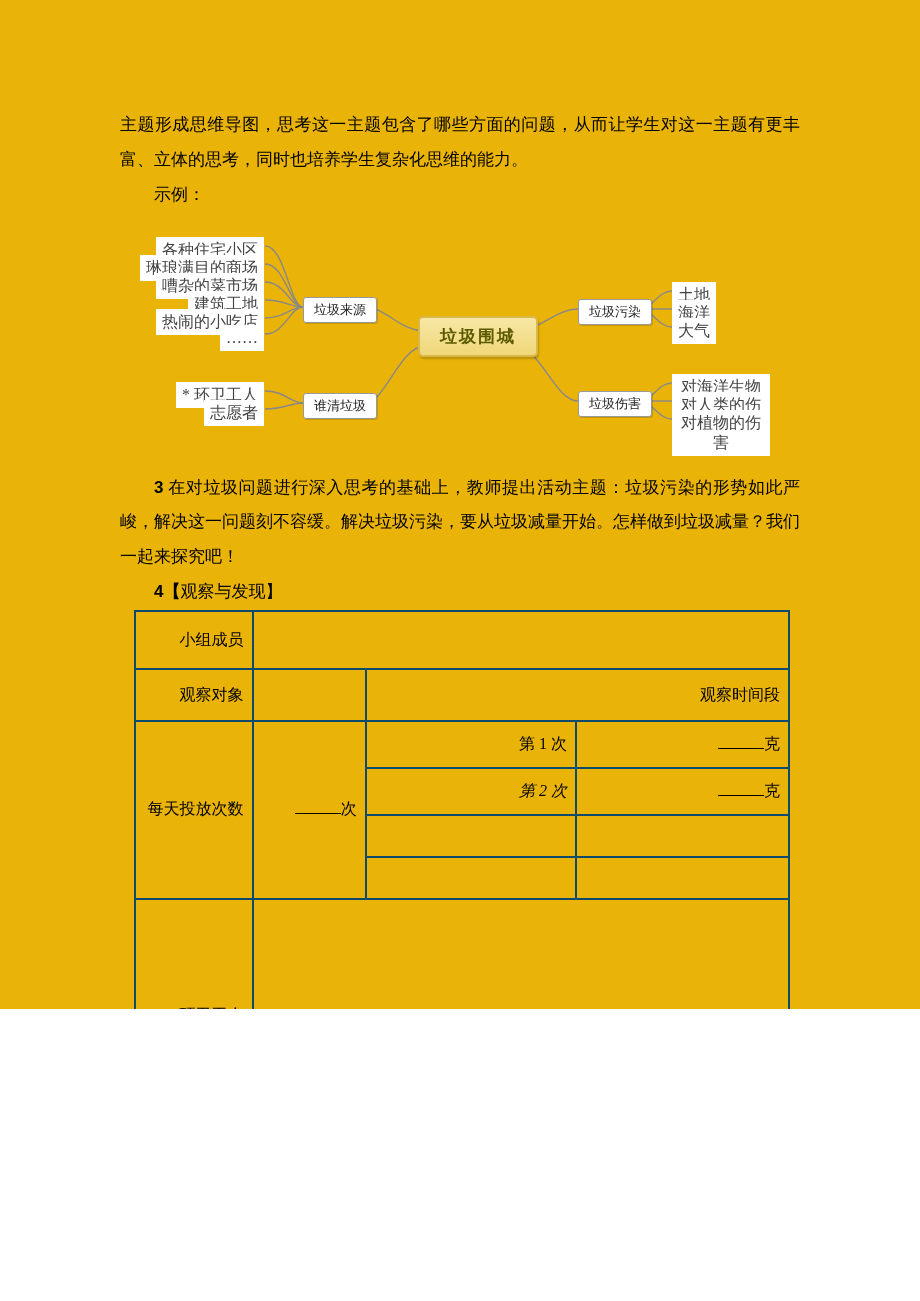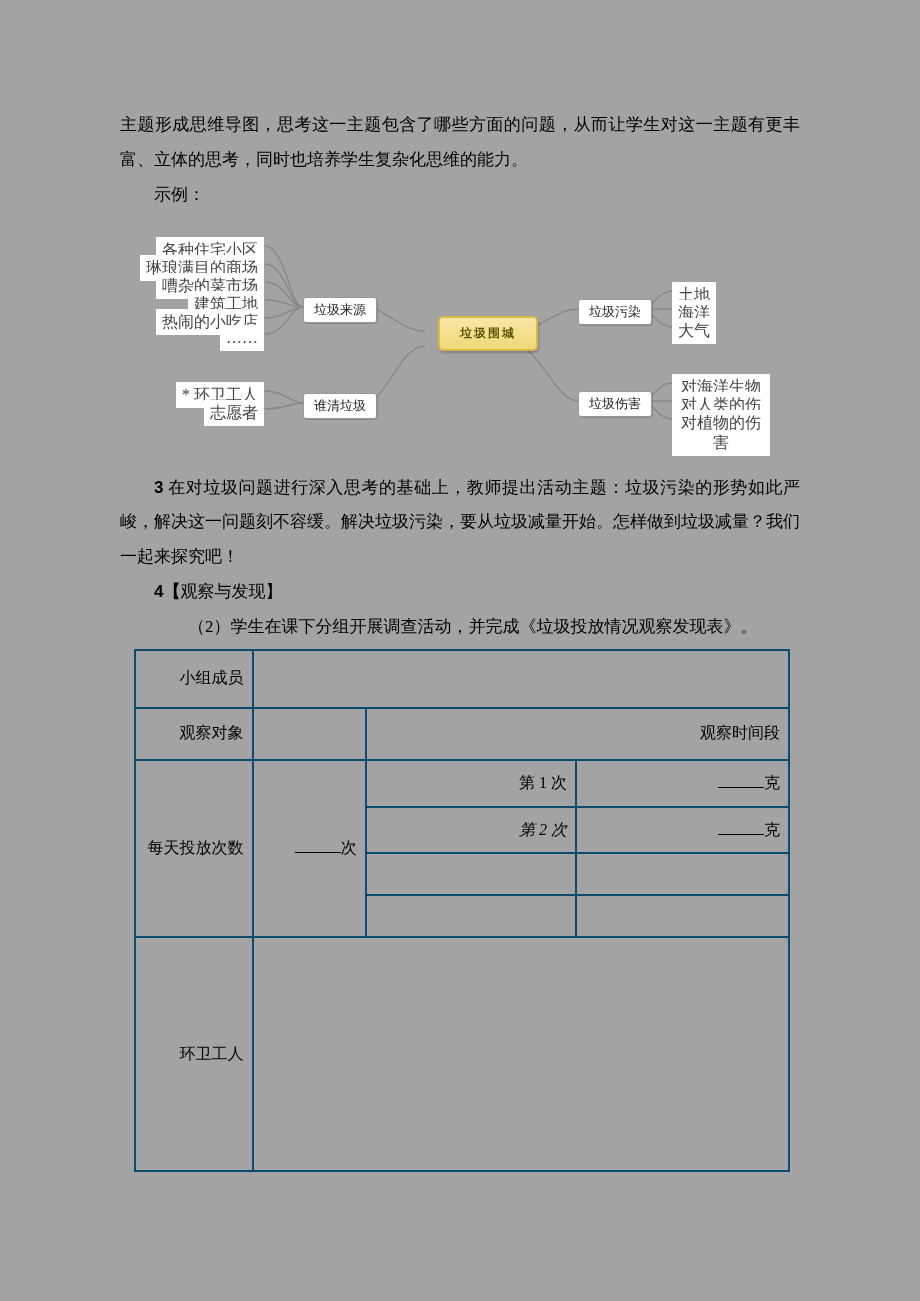--- a/index.html
+++ b/index.html
@@ -2,23 +2,23 @@
 <html><head>
 <meta charset="utf-8">
 <style>
   body {
     margin: 0;
     background: #fff;
     font-family: "SimSun", "宋体", serif;
   }
   .page {
     width: 920px;
-    height: 1301px;
+    height: 1009px;
     position: relative;
-    background: #a3a3a3;
+    background: #eab308;
     box-sizing: border-box;
     padding: 108px 120px 120px 120px;
     font-size: 17px;
     line-height: 2.05;
     color: #000;
   }
   .para {
     margin: 0;
     text-align: justify;
   }
@@ -55,26 +55,25 @@
     box-shadow: 1px 1px 0 rgba(0,0,0,0.15);
     color:#222;
     font-size: 13px;
     padding: 4px 10px;
   }
   .center-node {
     border: 2px solid #d9b84a;
     background: linear-gradient(#f7e7a5, #f0d77a);
     border-radius: 5px;
     box-shadow: 1px 2px 2px rgba(0,0,0,0.2);
-    font-size: 12px;
+    font-size: 17px;
     font-weight: 700;
     color: #5b5a00;
     padding: 8px 20px;
     letter-spacing: 2px;
-    margin-left: 20px;
   }
   svg.lines { position:absolute; inset:0; width:100%; height:100%; pointer-events:none; }
 
   
   table.obs {
     border-collapse: collapse;
     width: 656px;
     margin: 0 0 0 14px;
     font-size: 16px;
   }
@@ -160,21 +159,20 @@
 
   <p class="para" style="text-indent:2em; margin-top:30px;">
     <span class="sans">3</span>
     <span>在对垃圾问题进行深入思考的基础上，教师提出活动主题：垃圾污染的形势如此严峻，解决这一问题刻不容缓。解决垃圾污染，要从垃圾减量开始。怎样做到垃圾减量？我们一起来探究吧！</span>
   </p>
 
   <p class="para" style="text-indent:2em;">
     <span class="sans">4</span><span class="sans">【</span><span>观察与发现】</span>
   </p>
 
-  <p class="para indent2" style="margin-bottom:4px;">（2）学生在课下分组开展调查活动，并完成《垃圾投放情况观察发现表》。</p>
 
   <table class="obs">
     <tbody>
         <tr>
       <td style="width:108px; height:44px;">小组成员</td>
       <td colspan="3"></td>
     </tr>
     <tr>
       <td style="height:38px;">观察对象</td>
       <td style="width:100px;"></td>

